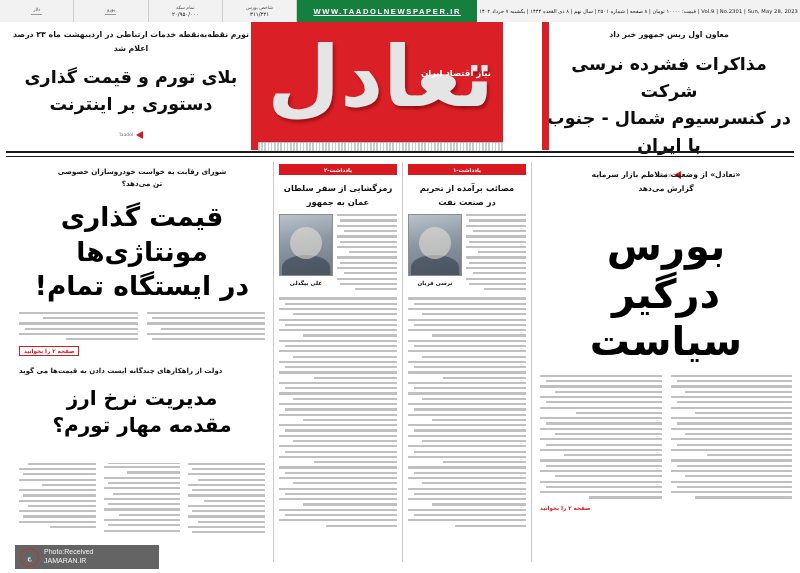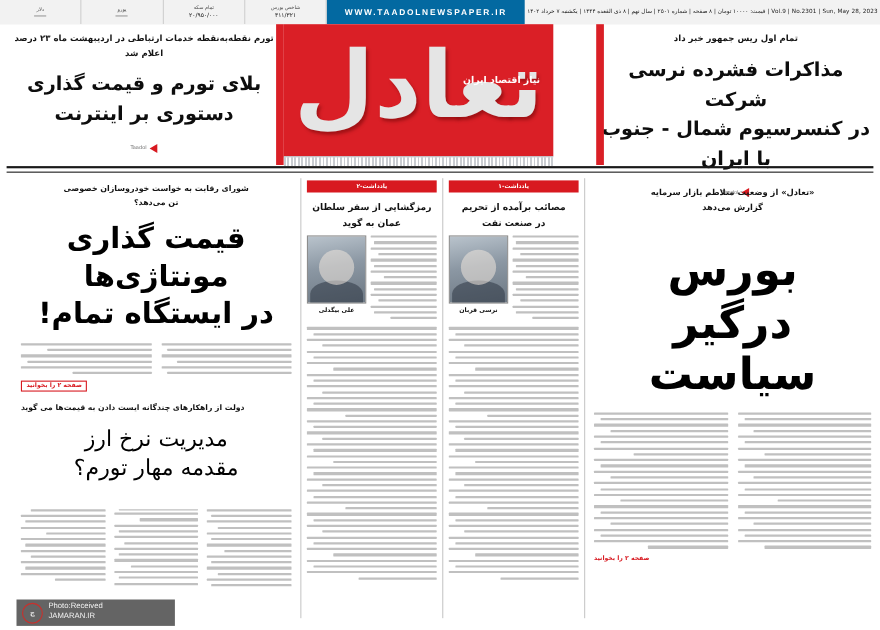--- a/index.html
+++ b/index.html
@@ -10,23 +10,23 @@
   }
   .page{position:relative;width:800px;height:573px;background:#fff;}
 
   
   .topbar{position:absolute;top:0;left:0;width:800px;height:22px;
           background:#f2f2f2;border-bottom:1px solid #d6d6d6;display:flex;
           align-items:stretch;direction:rtl;}
   .tb-dateline{flex:0 0 310px;display:flex;align-items:center;justify-content:center;
                font-size:5.2px;letter-spacing:.1px;color:#1a1a1a;white-space:nowrap;
                padding:0 2px;}
-  .tb-url{flex:0 0 180px;background:#0369a1;color:#fff;display:flex;align-items:center;
+  .tb-url{flex:0 0 180px;background:#15803d;color:#fff;display:flex;align-items:center;
           justify-content:center;font-size:7.6px;font-weight:bold;letter-spacing:1.6px;
-          direction:ltr;font-family:"Liberation Sans",sans-serif;}
+          direction:ltr;font-family:"Liberation Sans",sans-serif;text-decoration:underline;}
   .tb-rest{flex:1 1 auto;display:flex;align-items:stretch;direction:rtl;}
   .tb-cell{flex:1 1 0;border-right:1px solid #cfcfcf;display:flex;flex-direction:column;
            align-items:center;justify-content:center;gap:1px;}
   .tb-cell:last-child{border-left:none;}
   .tb-k{font-size:4.6px;color:#4a4a4a;white-space:nowrap;}
   .tb-v{font-size:5.4px;color:#111;white-space:nowrap;}
   .tb-dash{display:block;width:11px;height:1px;background:#9a9a9a;margin-top:1px;}
 
   
   .masthead{position:absolute;top:22px;left:0;width:800px;height:128px;background:#fff;}
@@ -101,21 +101,21 @@
   .lead-head{font-size:40px;font-weight:bold;line-height:1.18;text-align:center;
              color:#000;margin:28px 0 10px 0;letter-spacing:-1px;}
   .lead-head .l2{display:block;}
 
   .left-kicker{font-size:7.2px;font-weight:bold;line-height:1.7;text-align:center;
                color:#141414;margin:2px 0 0 0;}
   .left-head{font-size:26.5px;font-weight:bold;line-height:1.3;text-align:center;
              color:#000;margin:10px 0 8px 0;letter-spacing:-.6px;}
   .left-kicker2{font-size:7px;font-weight:bold;line-height:1.6;text-align:left;
                 color:#141414;margin-top:10px;}
-  .left-head2{font-size:20px;font-weight:normal;line-height:1.35;text-align:center;
+  .left-head2{font-size:20px;font-weight:bold;line-height:1.35;text-align:center;
               color:#000;margin:7px 0 24px 0;}
 
   .twocol{column-count:2;column-gap:9px;}
   .threecol{column-count:3;column-gap:8px;}
 
   .jump{color:#d81920;font-size:5.6px;font-weight:bold;text-align:left;margin-top:3px;}
   .jump-box{display:inline-block;border:1px solid #d81920;padding:1px 4px;}
 
   .photo-credit{position:absolute;left:4px;bottom:4px;width:144px;height:24px;
                 background:rgba(40,40,40,.72);display:flex;align-items:center;gap:5px;
@@ -149,21 +149,21 @@
       <div class="tb-cell">
         <span class="tb-k">دلار</span>
         <span class="tb-dash"></span>
       </div>
     </div>
   </div>
 
   <div class="masthead">
 
     <div class="mast-side mast-right">
-      <div class="kicker">تمام اول ریس جمهور خبر داد</div>
+      <div class="kicker">معاون اول ریس جمهور خبر داد</div>
       <div class="mast-head">
         <span>مذاکرات فشرده نرسی شرکت</span><br>
         <span>در کنسرسیوم شمال - جنوب با ایران</span>
       </div>
       <span class="playtag">
         <span class="play-tri"></span>
         <span class="play-lbl">Taadol</span>
       </span>
     </div>
 
@@ -334,21 +334,21 @@
           <div class="ln s60"></div>
       </div>
     </div>
 
     <div class="col-sep"></div>
 
     <div class="col col-mid">
       <div class="note-tag">یادداشت-۲</div>
       <div class="note-title">
         <span>رمزگشایی از سفر سلطان</span><br>
-        <span>عمان به گوید</span>
+        <span>عمان به جمهور</span>
       </div>
       <div class="note-flow">
         <div class="note-text lines">
           <div class="ln s100"></div>
             <div class="ln s95"></div>
             <div class="ln s100"></div>
           <div class="ln s88"></div>
             <div class="ln s100"></div>
             <div class="ln s95"></div>
           <div class="ln s100"></div>

